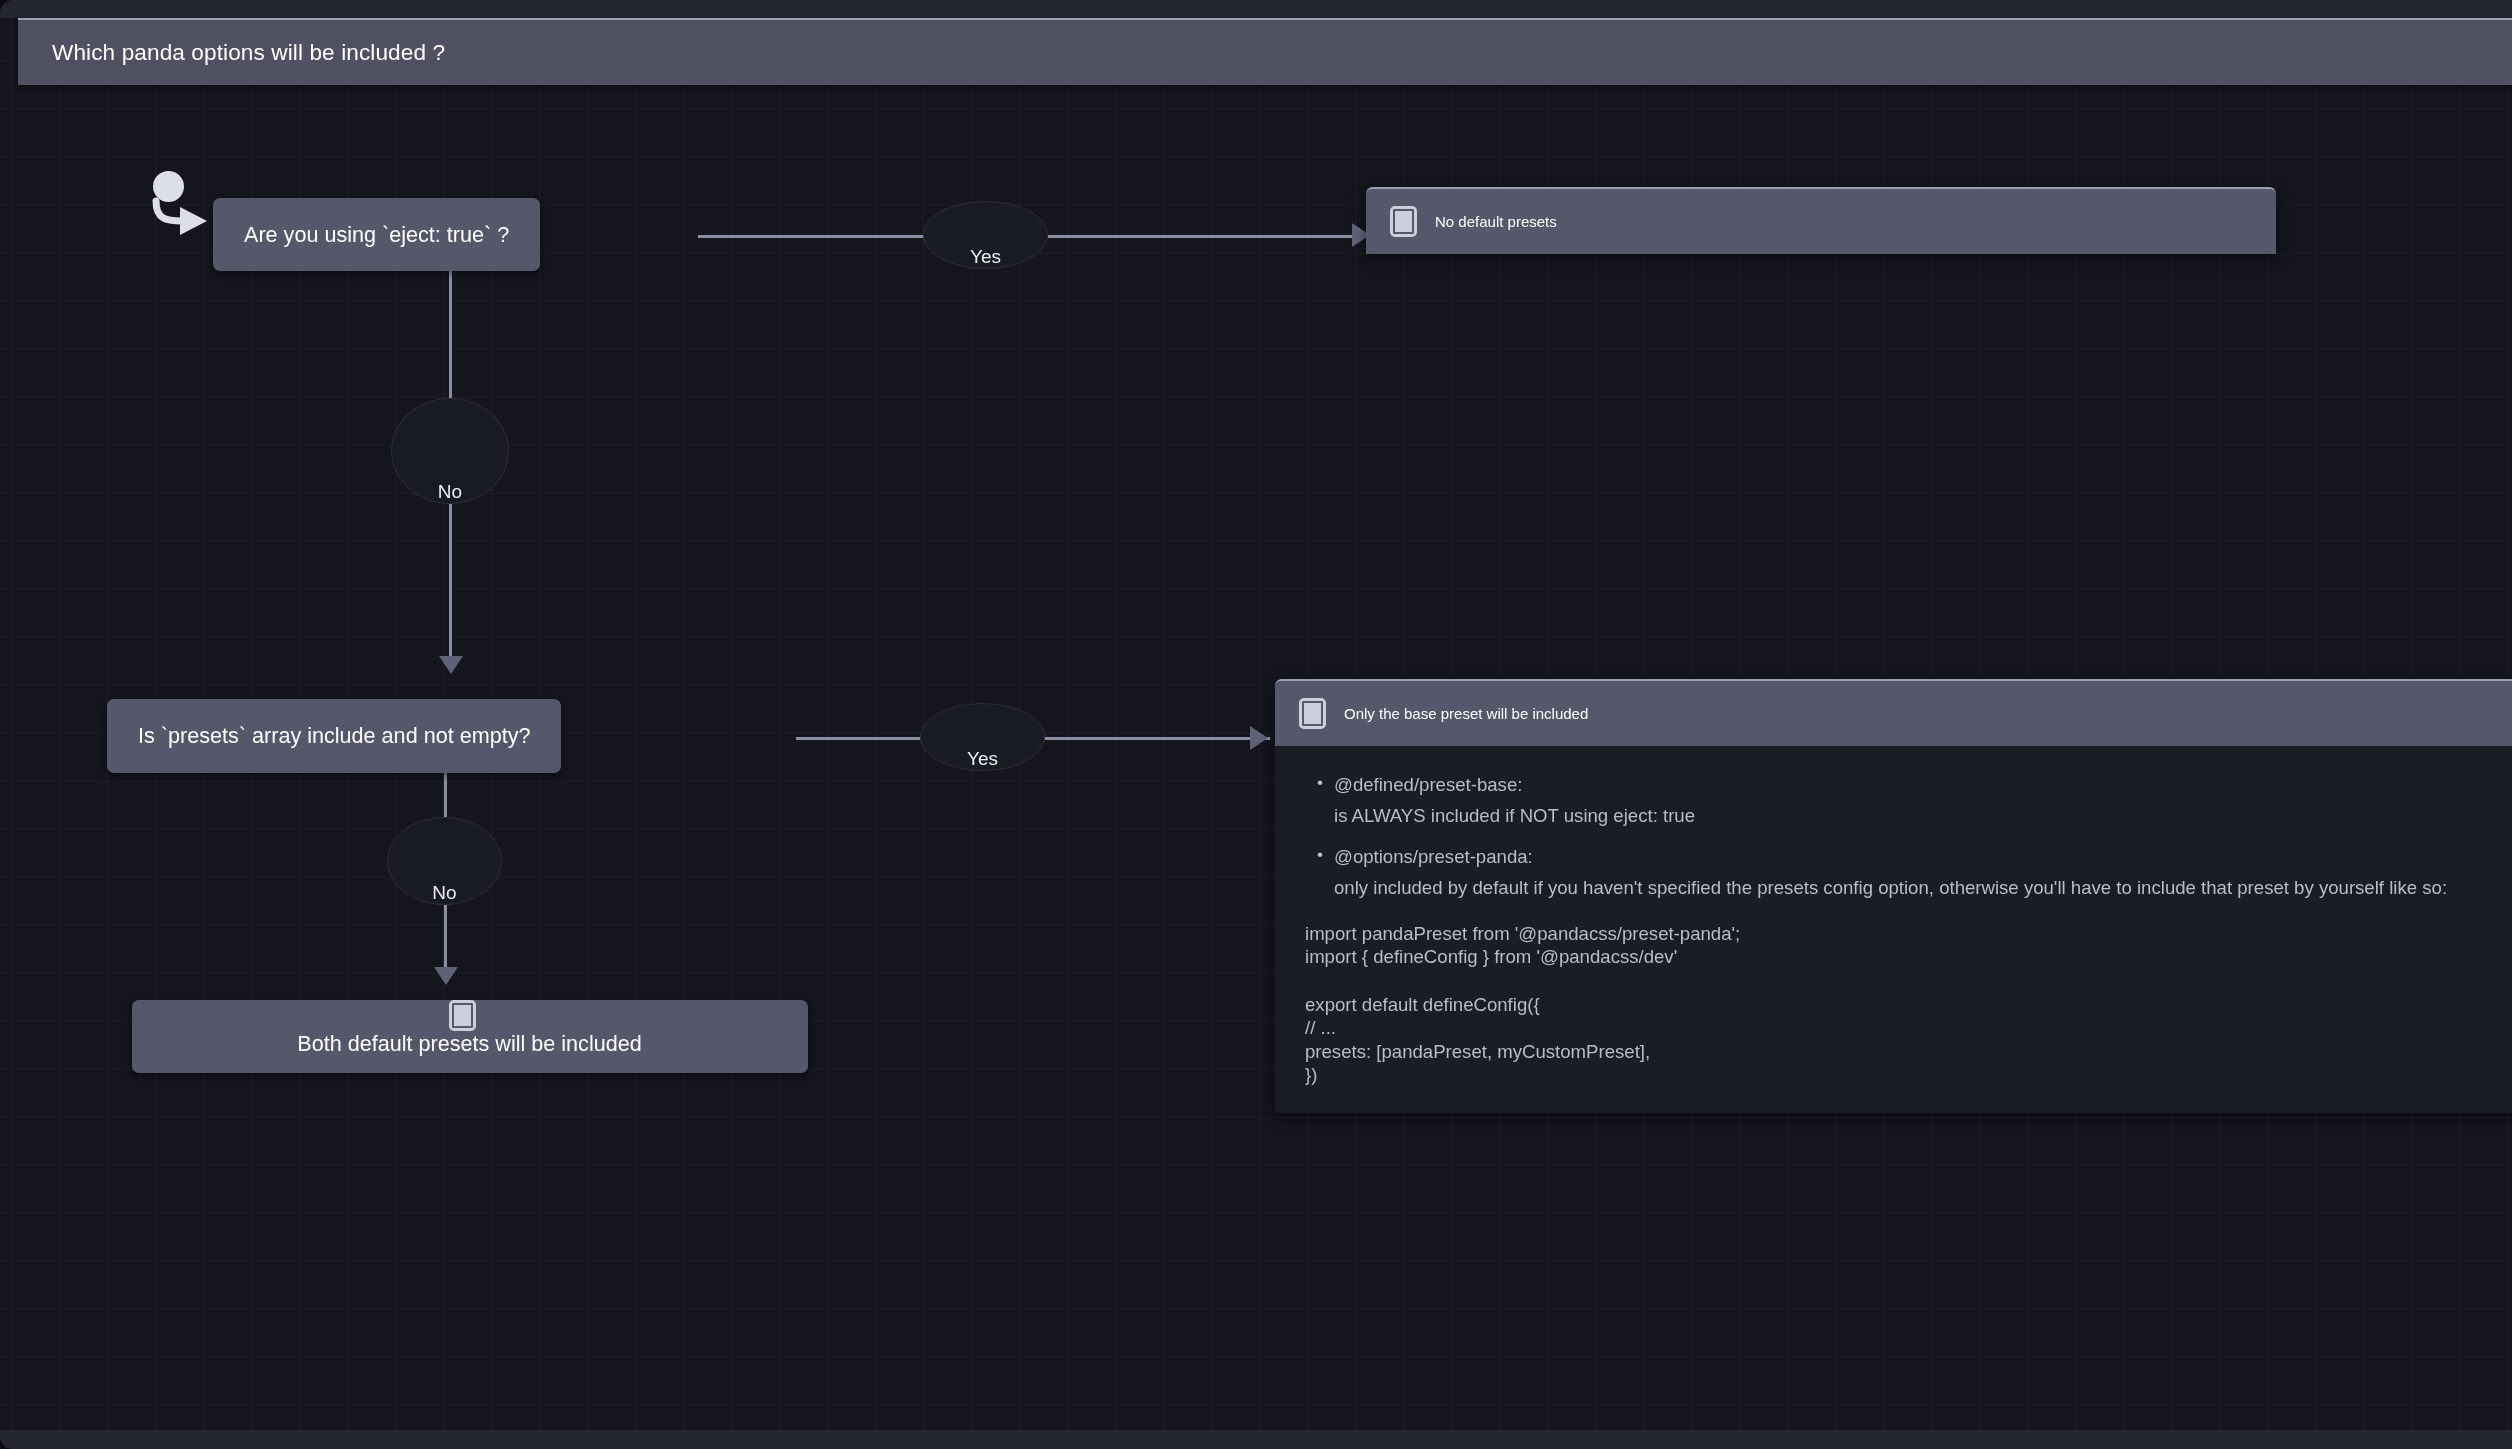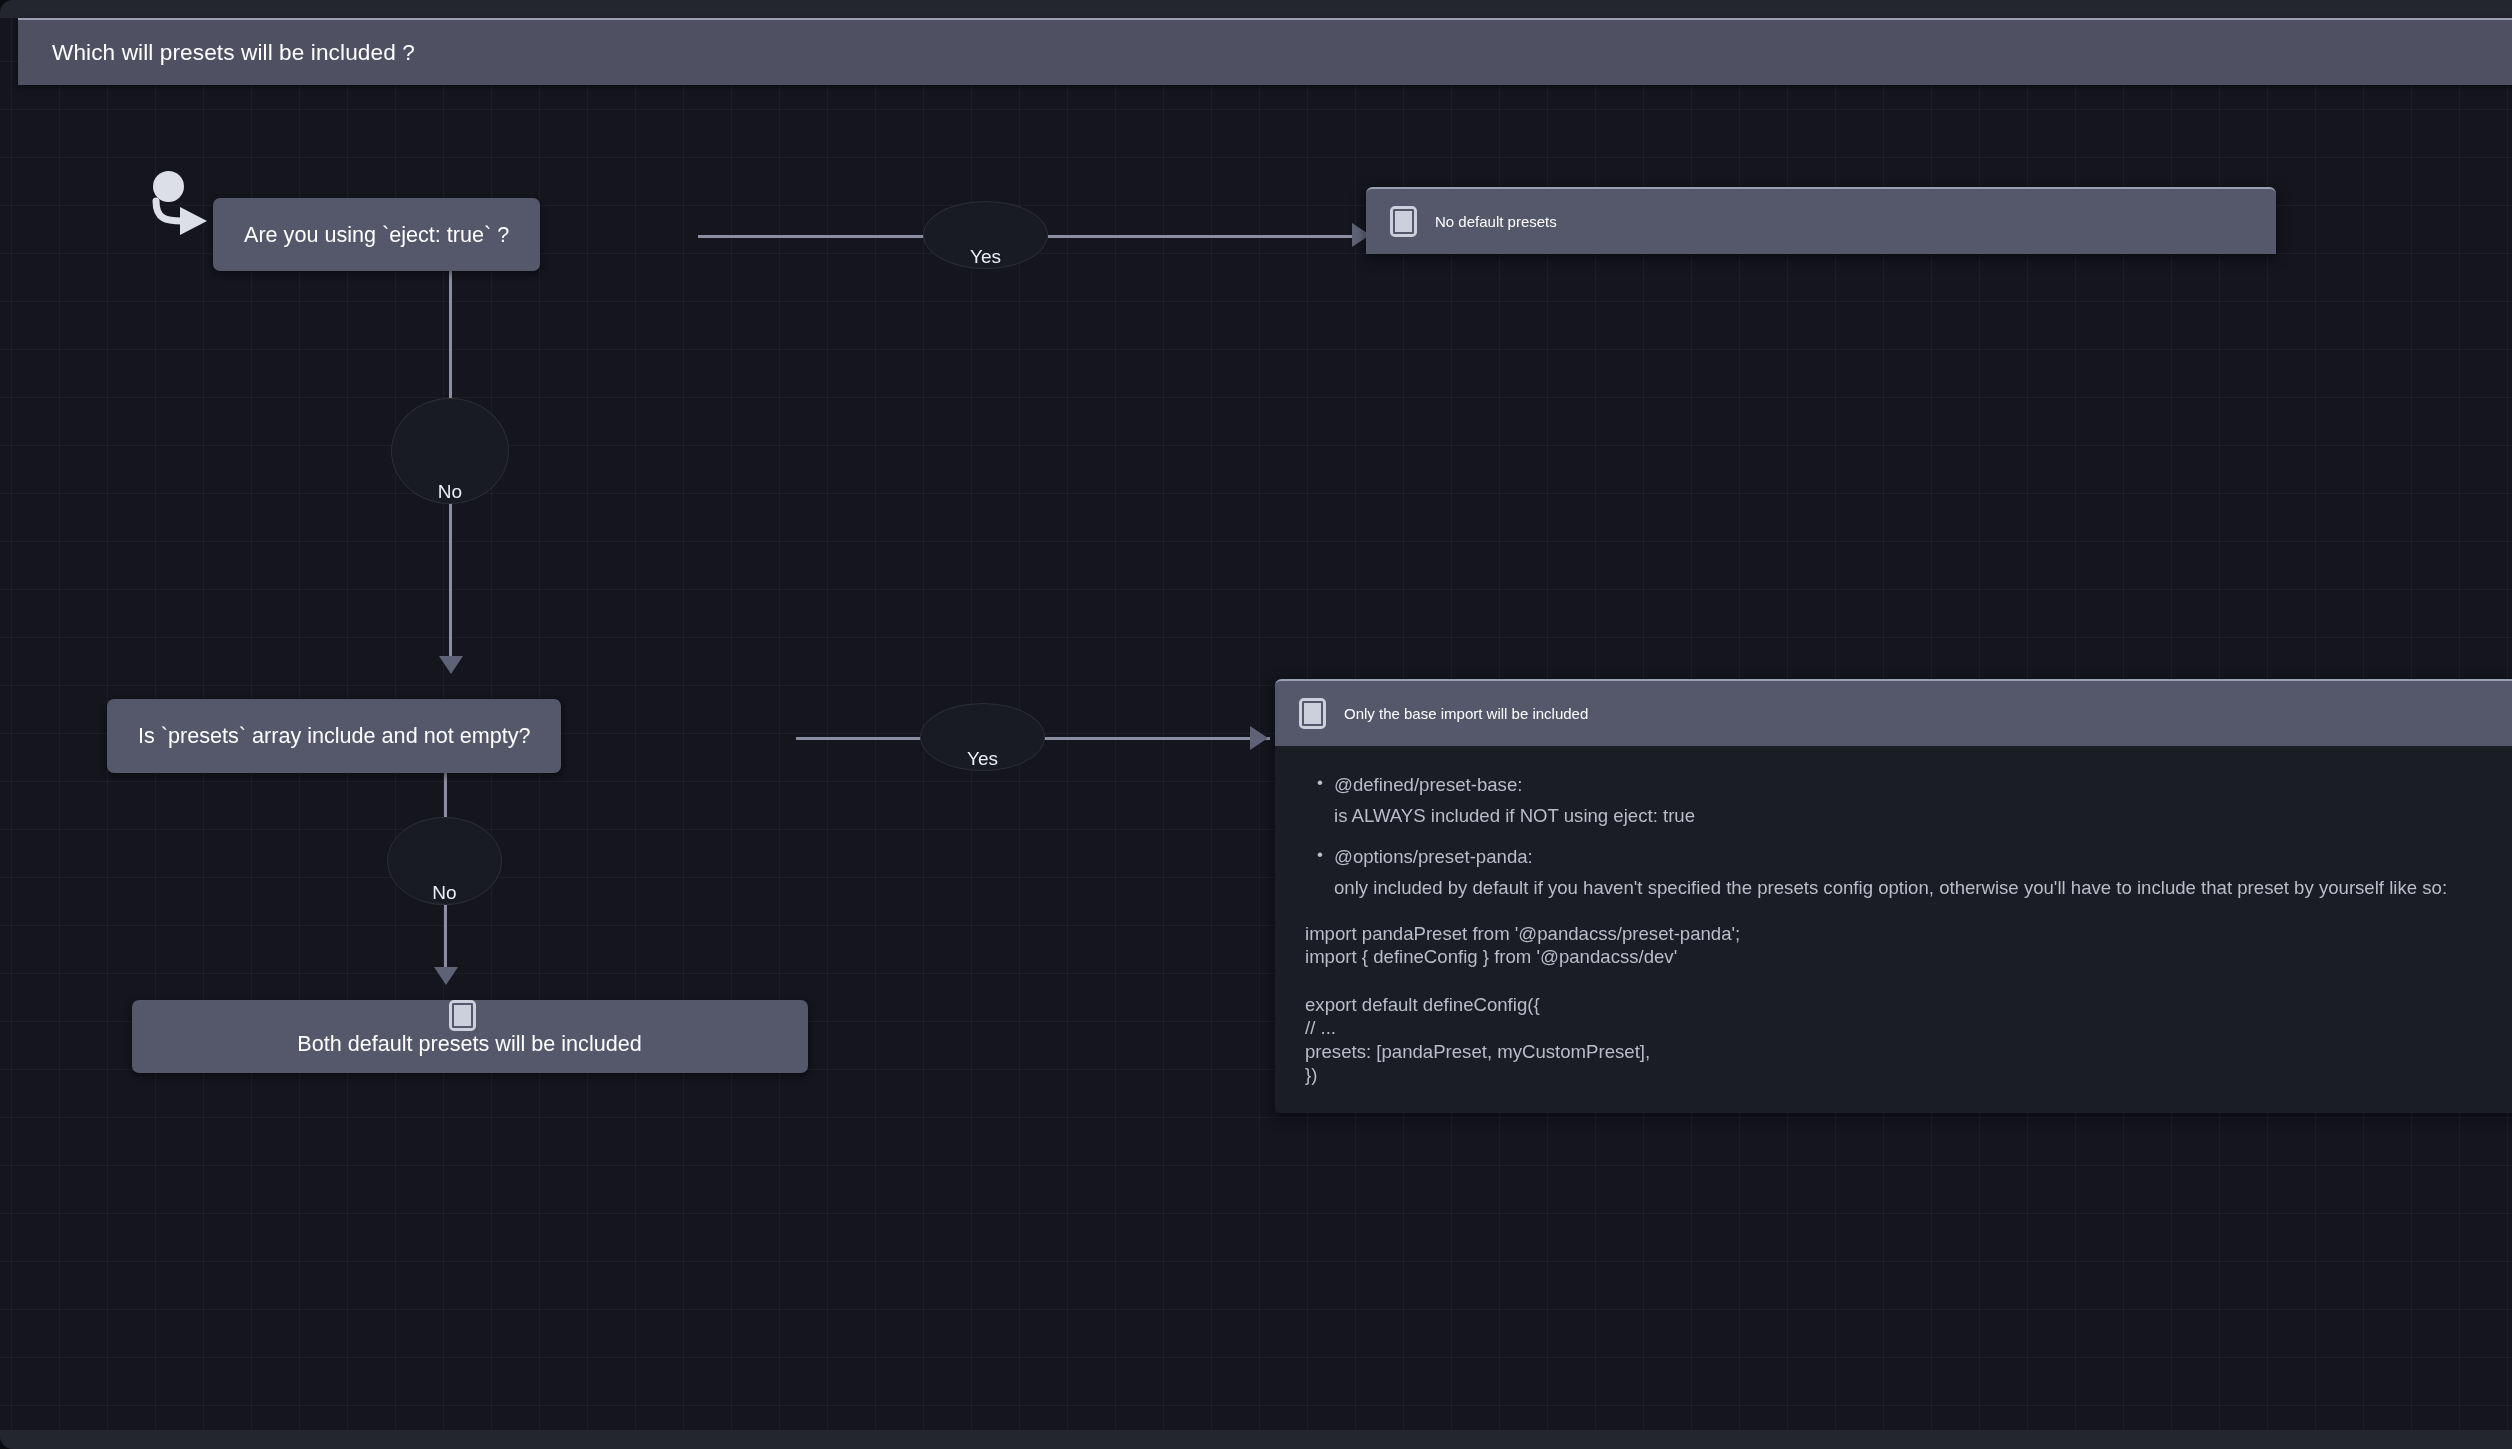--- a/index.html
+++ b/index.html
@@ -219,21 +219,21 @@
 </head>
 <body>
 
 <div id="app">
 
   <div id="grid"></div>
   <div id="top-strip"></div>
   <div id="bottom-strip"></div>
 
   <div class="flow-header">
-    <span>Which will presets will be included ?</span>
+    <span>Which panda options will be included ?</span>
   </div>
 
   <div id="start-marker">
     <div id="start-dot"></div>
     <svg id="start-curve" width="65" height="40" viewBox="0 0 130 80">
       <path d="M10 8 C10 44, 30 48, 62 48" stroke="#dcdfe8" stroke-width="14" fill="none" stroke-linecap="round"></path>
       <polygon points="58,20 112,48 58,76" fill="#dcdfe8"></polygon>
     </svg>
   </div>
 
@@ -284,21 +284,21 @@
         </span>
       <span>No default presets</span>
     </div>
   </div>
 
   <div class="panel" style="left:1275px; top:679px; width:1457px;">
     <div class="panel-head">
       <span class="note-icon">
           <i></i>
         </span>
-      <span>Only the base import will be included</span>
+      <span>Only the base preset will be included</span>
     </div>
     <div class="panel-body" style="padding-top:28px;">
       <ul style="margin-bottom:22px;">
         <li style="margin-bottom:19px;">
           <span>@defined/preset-base:</span>
           <span class="sub-line">is ALWAYS included if NOT using eject: true</span>
         </li>
         <li style="margin-bottom:0;">
           <span>@options/preset-panda:</span>
           <span class="sub-line">only included by default if you haven't specified the presets config option, otherwise you'll have to include that preset by yourself like so:</span>

